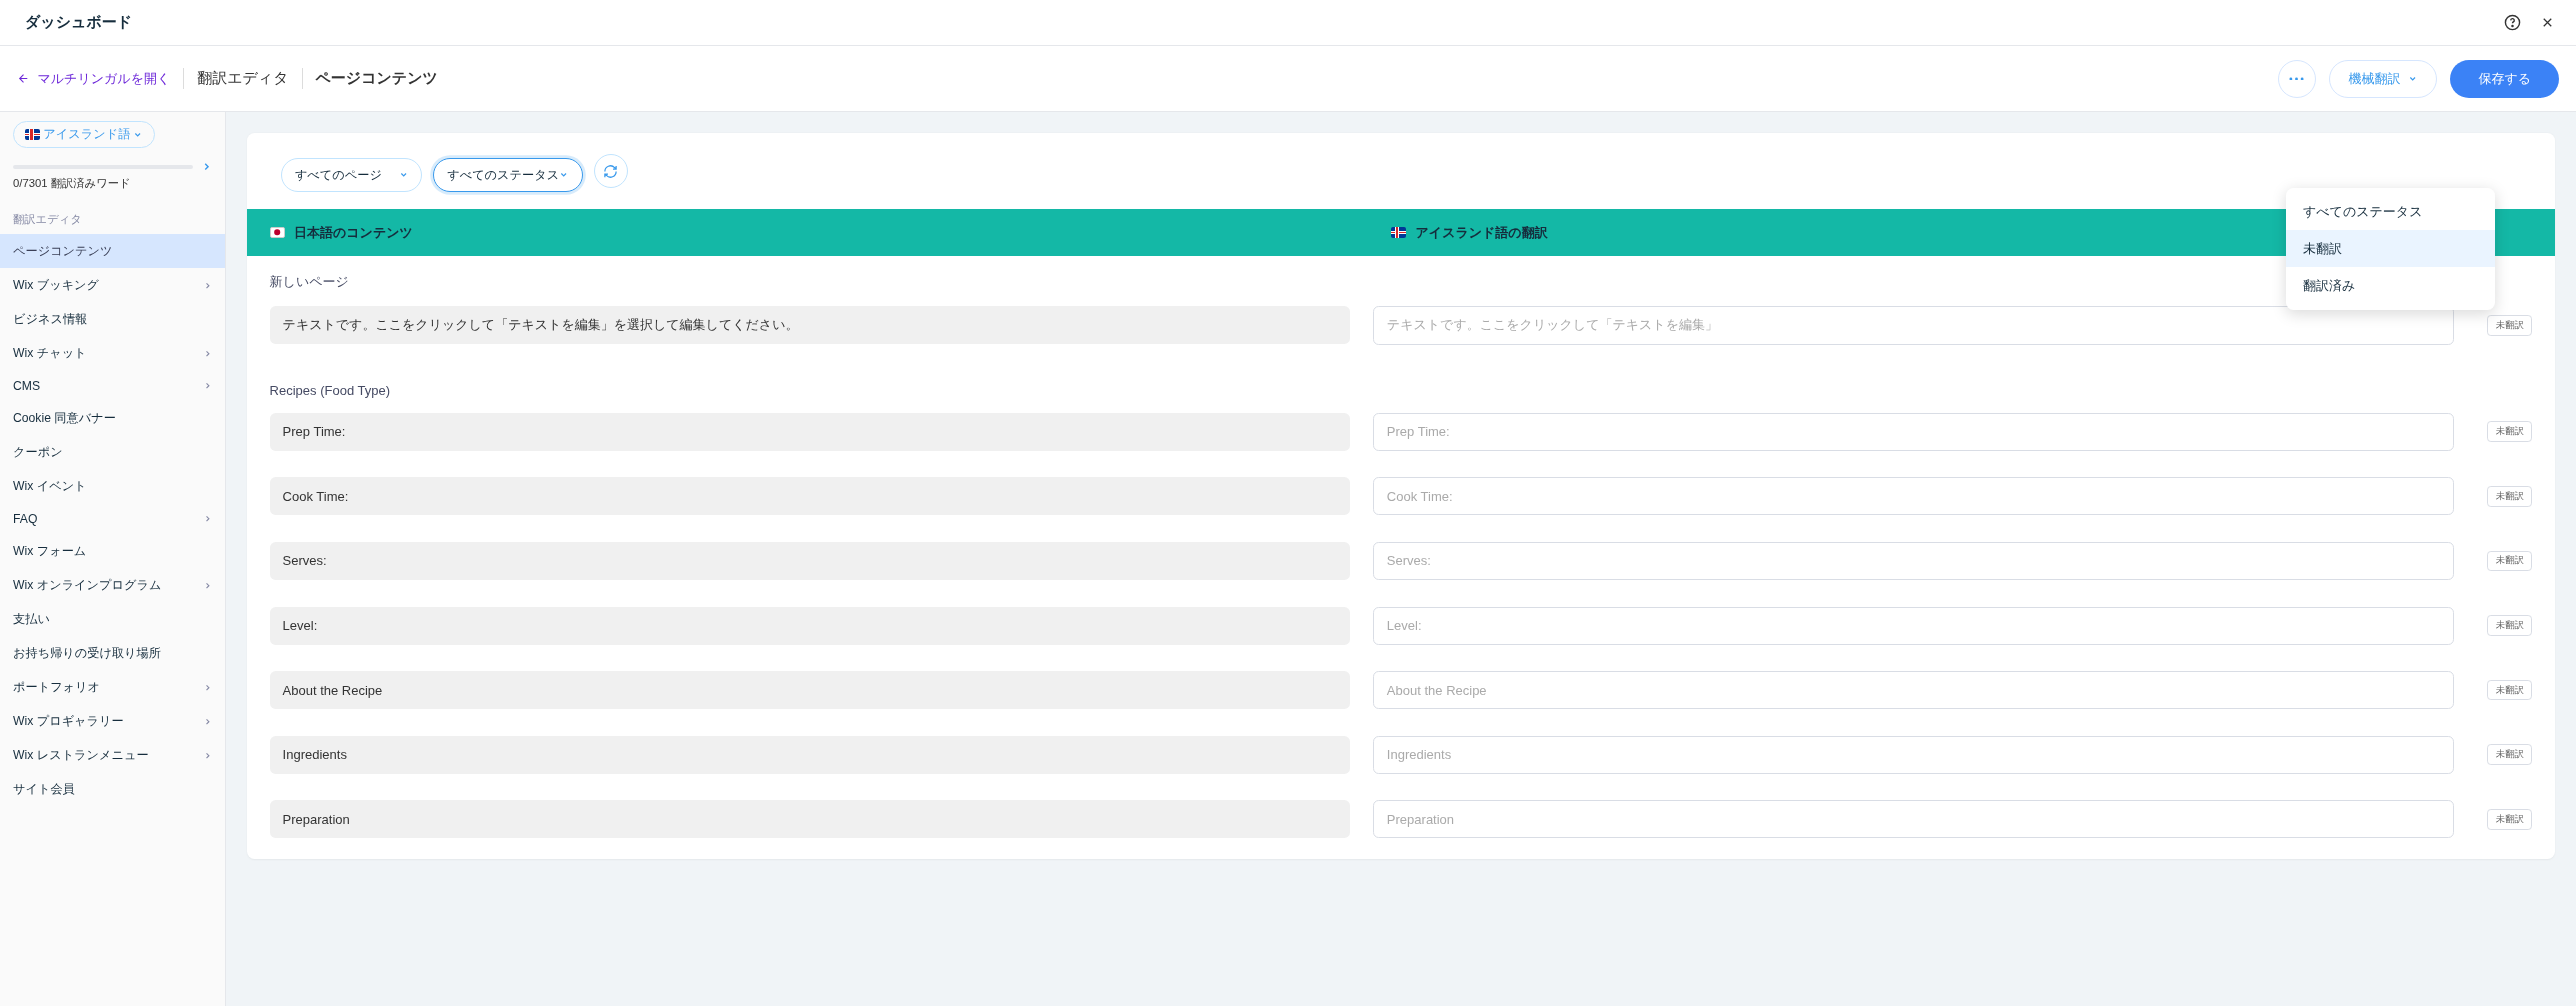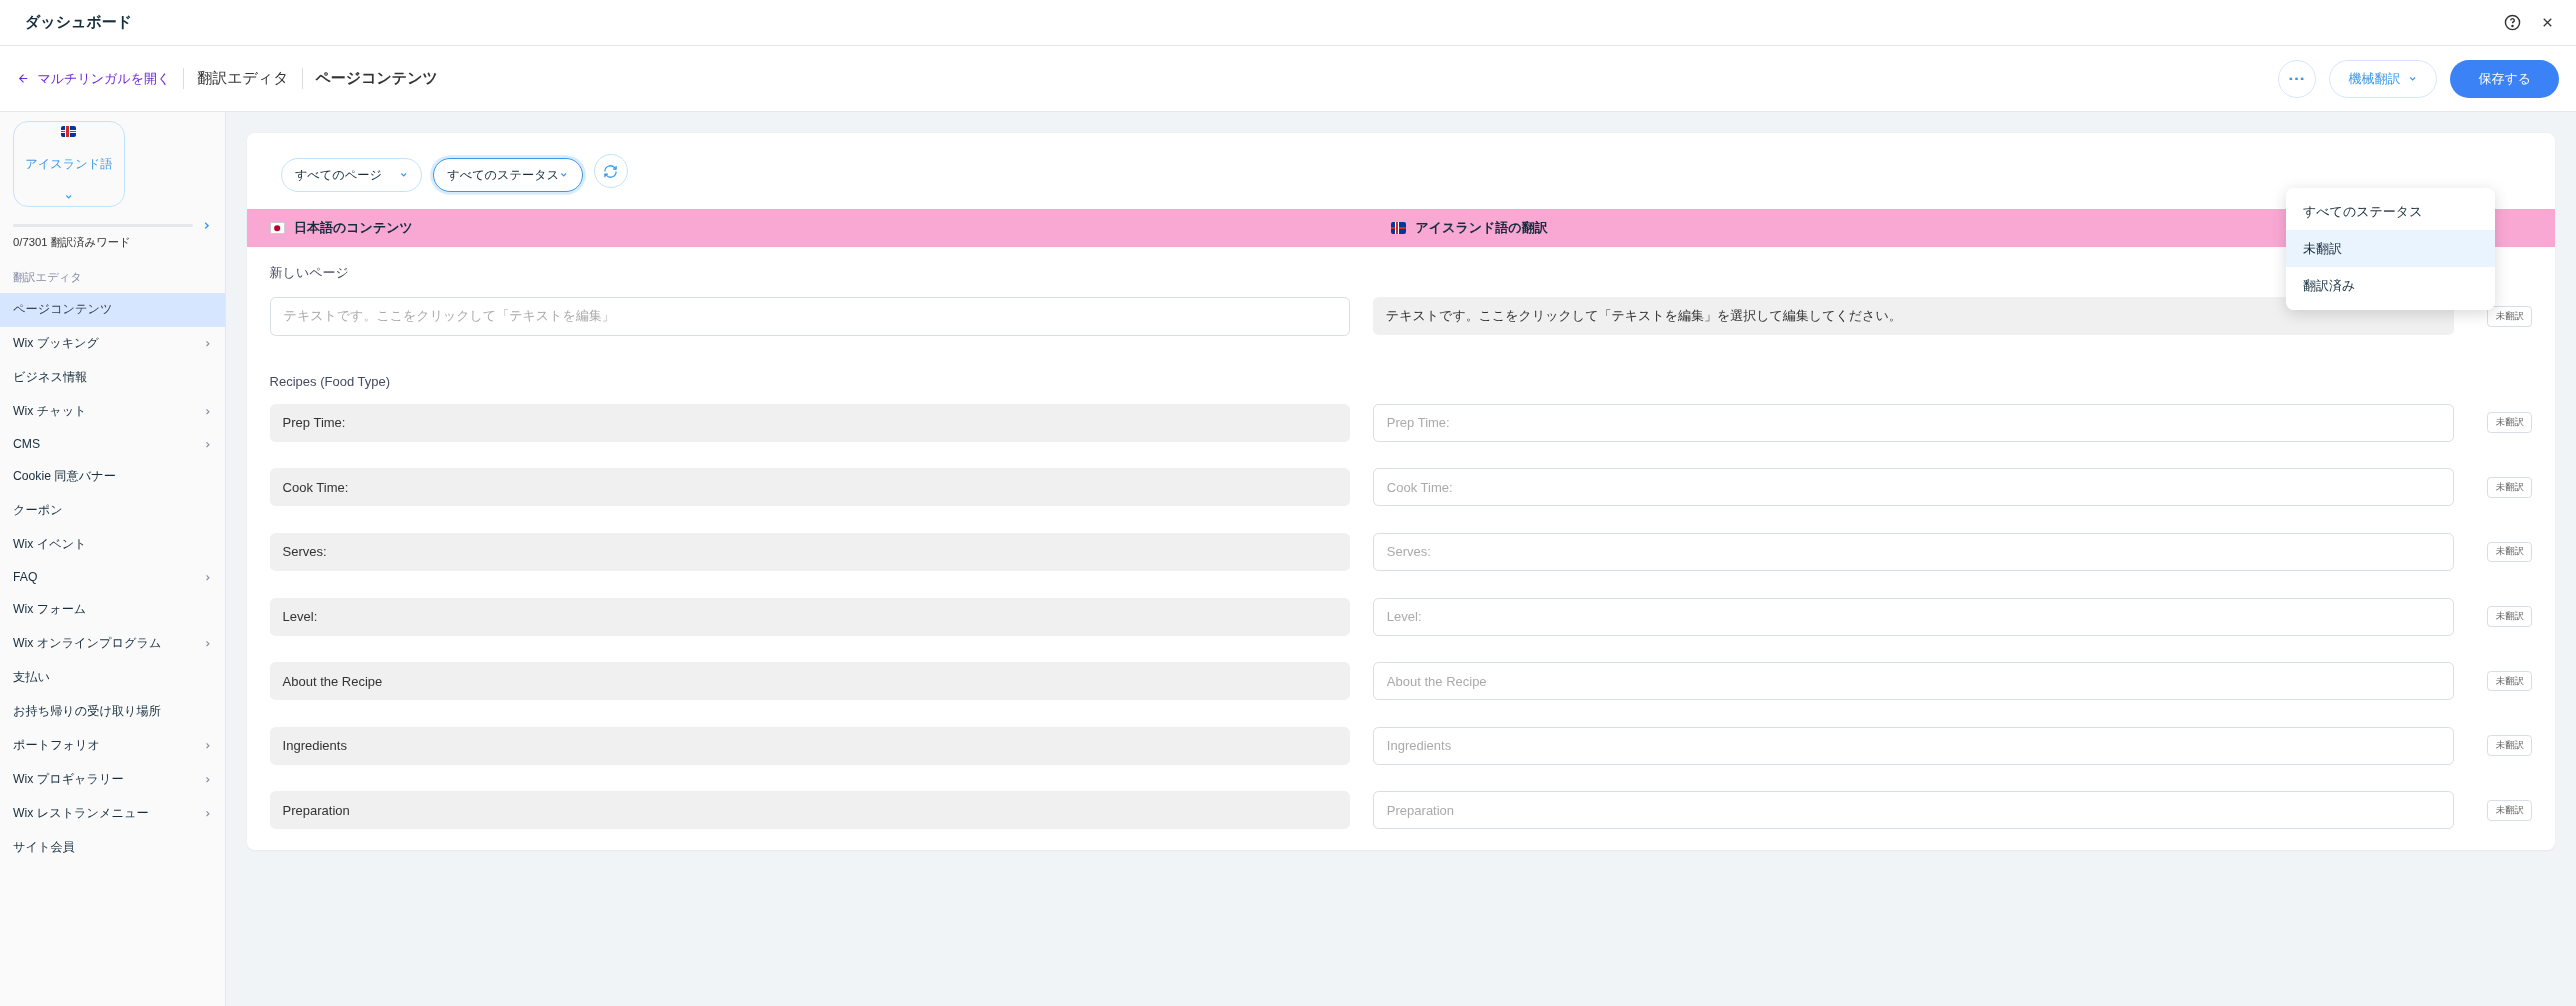--- a/index.html
+++ b/index.html
@@ -22,21 +22,21 @@
 .icon-btn { width:38px; height:38px; border:0.9px solid #d6e6fe; border-radius:19px; display:flex; align-items:center; justify-content:center; color:#3899ec; cursor:pointer; }
 .outline-btn { height:38px; border:0.9px solid #d6e6fe; border-radius:19px; padding:0 19px; display:flex; align-items:center; gap:7.5px; color:#3899ec; background:#fff; cursor:pointer; font-size:13px; }
 .primary-btn { height:38px; background:#3b82f6; color:#fff; border:none; border-radius:19px; padding:0 28px; font-size:13px; cursor:pointer; }
 
 
 .layout { display:flex; height: calc(100vh - 112px); }
 
 
 .sidebar { width:226px; background:#fafafa; border-right:0.9px solid #e5e7eb; padding-top:9.4px; overflow-y:auto; flex-shrink:0; }
 .lang-select-wrap { padding:0 13px 9.4px 13px; }
-.lang-select { display:flex; align-items:center; gap:19px; border:0.9px solid #c1e4fe; border-radius:15px; padding:3.8px 11.3px; font-size:12.2px; color:#3899ec; cursor:pointer; width:fit-content;flex-direction:column; }
+.lang-select { display:flex; align-items:center; gap:3px; border:0.9px solid #c1e4fe; border-radius:15px; padding:3.8px 11.3px; font-size:12.2px; color:#3899ec; cursor:pointer; width:fit-content; }
 .flag-is { width:15px; height:11.3px; background:linear-gradient(to bottom,#003897 0%,#003897 40%,#fff 40%,#fff 45%,#d72828 45%,#d72828 55%,#fff 55%,#fff 60%,#003897 60%,#003897 100%); position:relative; flex-shrink:0; border-radius:1.9px; }
 .flag-is::after { content:""; position:absolute; left:25%; top:0; bottom:0; width:30%; background:linear-gradient(to right,#fff 0%,#fff 20%,#d72828 20%,#d72828 80%,#fff 80%,#fff 100%);}
 .flag-jp { width:15px; height:11.3px; background:#fff; border:0.9px solid #ccc; border-radius:1.9px; position:relative; flex-shrink:0;}
 .flag-jp::after{content:"";position:absolute;left:50%;top:50%;width:5.6px;height:5.6px;background:#bc002d;border-radius:50%;transform:translate(-50%,-50%);}
 .progress-row { display:flex; align-items:center; padding:3.8px 13px 3.8px 13px; gap:7.5px; }
 .progress-bar { flex:1; height:3.8px; background:#e5e7eb; border-radius:1.9px; }
 .progress-chev { color:#3899ec; cursor:pointer; }
 .progress-text { padding:0 13px 13px 13px; font-size:11.3px; color:#333; }
 .side-section-label { padding:7.5px 13px; font-size:11.3px; color:#868aa5; }
 .side-item { display:flex; align-items:center; justify-content:space-between; padding:8.5px 13px; font-size:12.2px; color:#162d3d; cursor:pointer; }
@@ -51,21 +51,21 @@
 .filter-select { display:flex; align-items:center; justify-content:space-between; height:34px; border:0.9px solid #c1e4fe; border-radius:17px; padding:0 13px; margin-left:11.3px; font-size:12.2px; color:#162d3d; cursor:pointer; min-width:141px; background:#fff;margin-top:8px; }
 .filter-select.open { border-color:#3899ec; box-shadow:0 0 0 2.8px rgba(56,153,236,0.2); }
 .refresh-btn { width:34px; height:34px; border:0.9px solid #c1e4fe; border-radius:17px; display:flex; align-items:center; justify-content:center; margin-left:11.3px; color:#3899ec; cursor:pointer; }
 
 
 .dropdown { position:absolute; top:55px; right:60px; width:209px; background:#fff; border-radius:7.5px; box-shadow:0 3.8px 15px rgba(0,0,0,0.15); padding:5.6px 0; z-index:10; }
 .dropdown-item { padding:9.4px 17px; font-size:13px; color:#162d3d; cursor:pointer; }
 .dropdown-item.hover { background:#eaf4ff; }
 
 
-.col-header { display:flex; align-items:center; background:#f9a8d4; height:38px; padding:0 22.6px; gap:9.4px;}
+.col-header { display:flex; align-items:center; background:#14b8a6; height:47px; padding:0 22.6px; gap:9.4px;}
 .col-h-cell { display:flex; align-items:center; gap:9.4px; font-weight:700; font-size:13px; }
 .col-h-cell.src { width:48%; }
 .col-h-cell.dst { flex:1;padding-left:26px; }
 
 
 .section-label { padding:17px 22.6px 9.4px 22.6px; font-size:13px; color:#454a63; }
 .row-pair { display:flex; align-items:center; padding:5.6px 22.6px 21px 22.6px; gap:22.6px; }
 .cell { flex:1; }
 .src-box { background:#f0f0f0; border-radius:5.6px; padding:9.4px 13px; font-size:13px; color:#333; min-height:38px; display:flex; align-items:center;}
 .dst-box { border:0.9px solid #d9dde5; border-radius:5.6px; padding:9.4px 13px; font-size:13px; color:#aaa; min-height:38px; display:flex; align-items:center; background:#fff;}
@@ -285,25 +285,25 @@
         <div class="col-h-cell dst">
           <span class="flag-is"></span>
           <span>アイスランド語の翻訳</span>
         </div>
       </div>
 
       <div id="rows-container">
           <div class="section-label">新しいページ</div>
           <div class="row-pair">
             <div class="cell">
+              <div class="src-box">テキストです。ここをクリックして「テキストを編集」を選択して編集してください。</div>
+            </div>
+            <div class="cell">
               <div class="dst-box">テキストです。ここをクリックして「テキストを編集」</div>
             </div>
-            <div class="cell">
-              <div class="src-box">テキストです。ここをクリックして「テキストを編集」を選択して編集してください。</div>
-            </div>
             <div class="status-badge">未翻訳</div>
           </div>
           <div class="section-label">Recipes (Food Type)</div>
           <div class="row-pair">
             <div class="cell">
               <div class="src-box">Prep Time:</div>
             </div>
             <div class="cell">
               <div class="dst-box">Prep Time:</div>
             </div>

